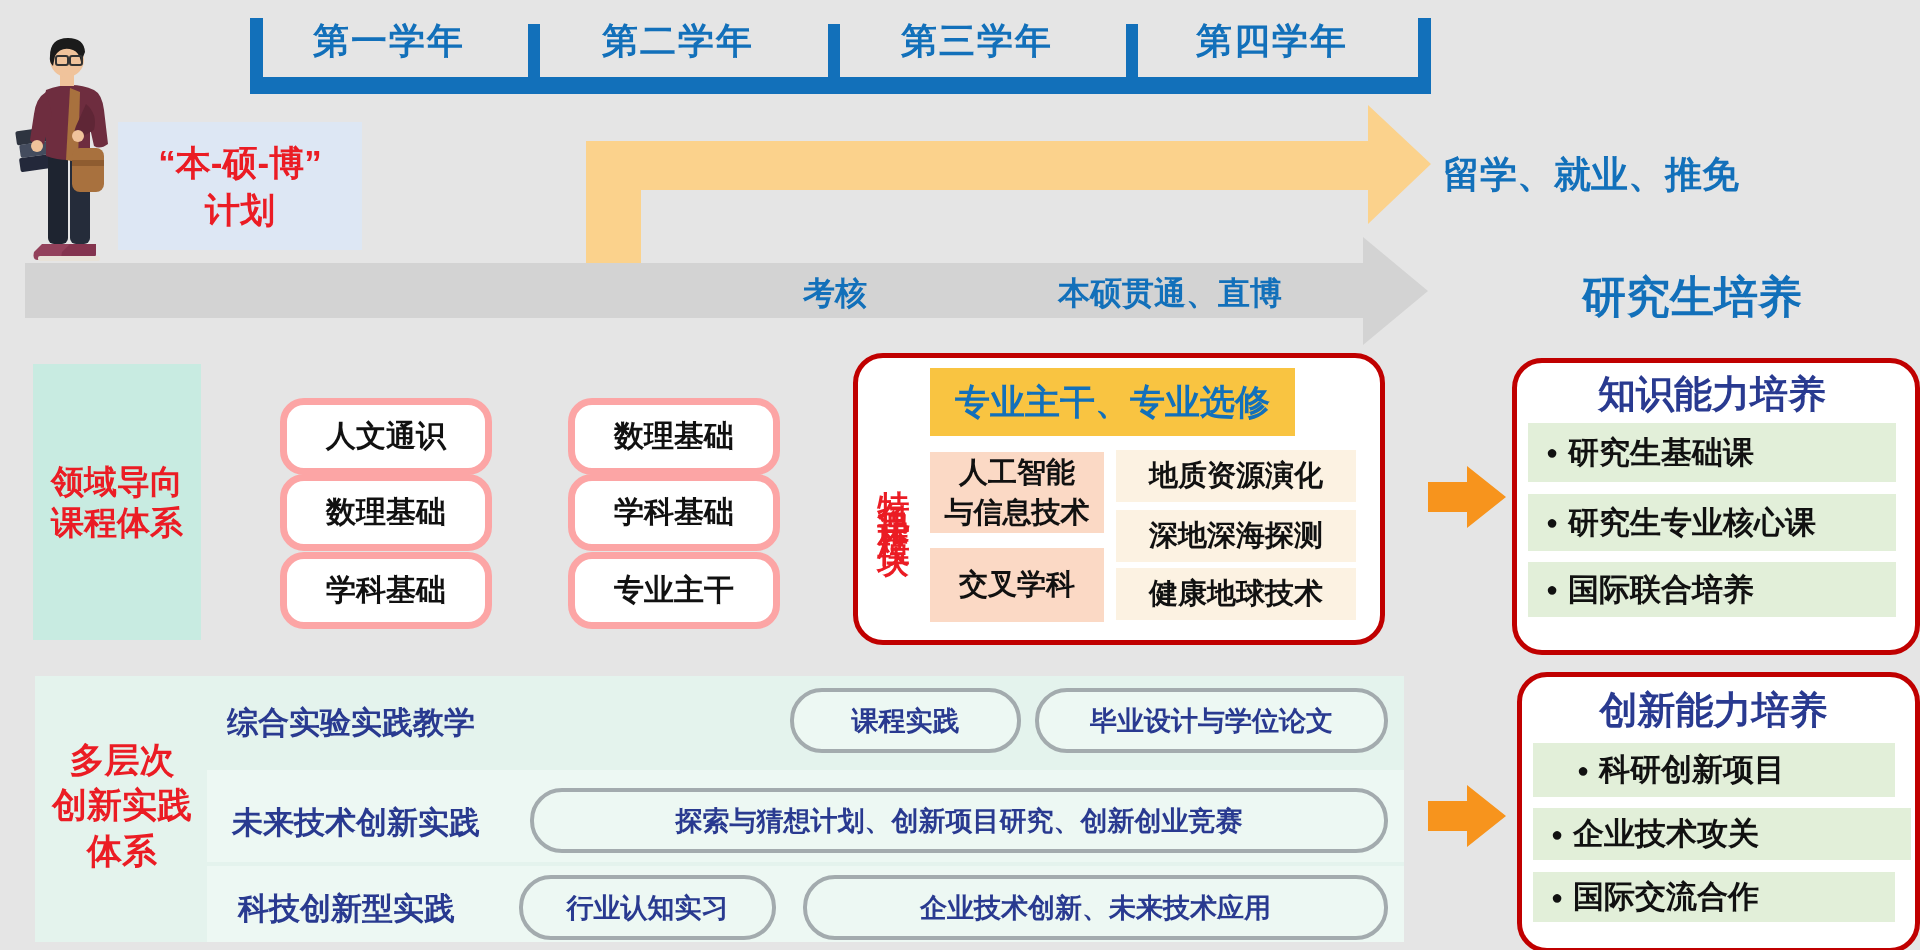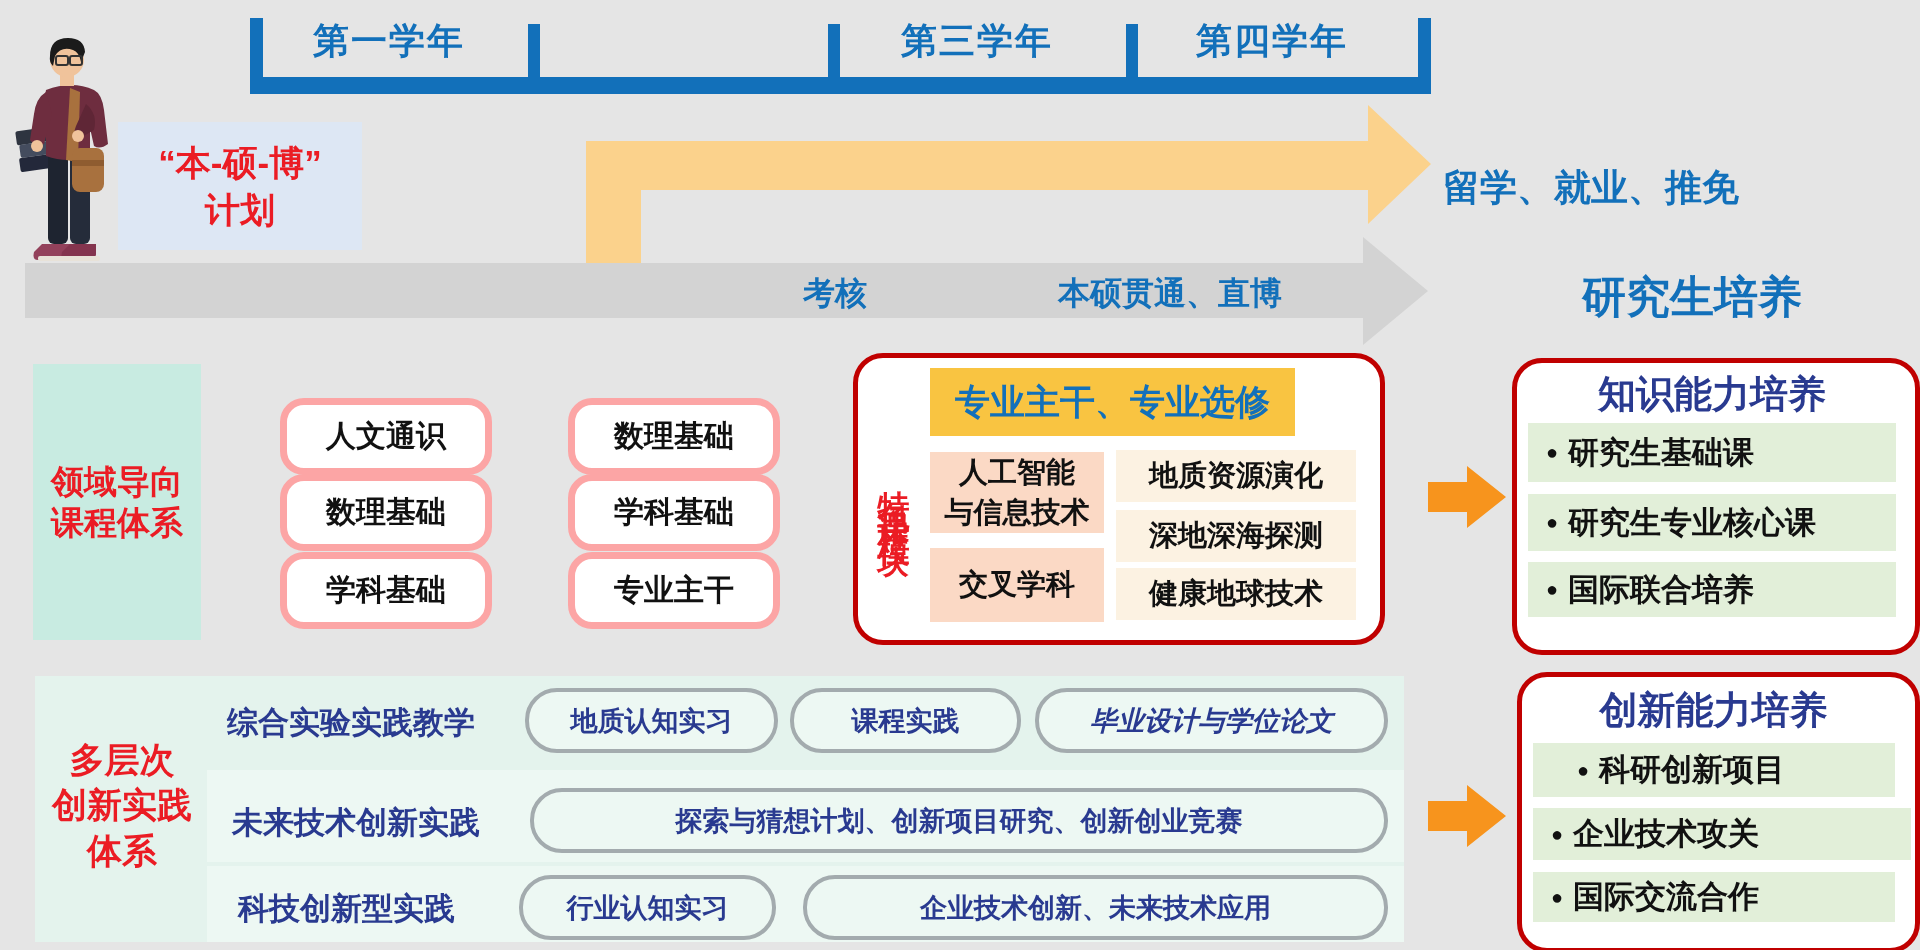--- a/index.html
+++ b/index.html
@@ -47,20 +47,21 @@
 
 <div id="canvas">
 
   <div class="abs tl-bar" style="left:250px;top:77px;width:1181px;height:17px;"></div>
   <div class="abs tl-tick" style="left:250px;top:18px;width:13px;height:76px;"></div>
   <div class="abs tl-tick" style="left:528px;top:24px;width:12px;height:58px;"></div>
   <div class="abs tl-tick" style="left:828px;top:24px;width:12px;height:58px;"></div>
   <div class="abs tl-tick" style="left:1126px;top:24px;width:12px;height:58px;"></div>
   <div class="abs tl-tick" style="left:1418px;top:18px;width:13px;height:76px;"></div>
   <div class="abs ctr year" style="left:309px;top:18px;width:160px;height:46px;">第一学年</div>
+  <div class="abs ctr year" style="left:598px;top:18px;width:160px;height:46px;">第二学年</div>
   <div class="abs ctr year" style="left:897px;top:18px;width:160px;height:46px;">第三学年</div>
   <div class="abs ctr year" style="left:1192px;top:18px;width:160px;height:46px;">第四学年</div>
 
   <svg class="abs" style="left:12px;top:30px;" width="120" height="238" viewBox="0 0 120 238">
 
     <g transform="rotate(-8 30 120)">
       <rect x="6" y="98" width="44" height="14" rx="2" fill="#2E3440"></rect>
       <rect x="8" y="112" width="44" height="13" rx="2" fill="#444C5E"></rect>
       <rect x="6" y="125" width="46" height="14" rx="2" fill="#23283A"></rect>
     </g>
@@ -94,21 +95,21 @@
   </svg>
 
   <div class="abs ctr plan-box" style="left:118px;top:122px;width:244px;height:128px;">
     <div>“本-硕-博”</div>
     <div>计划</div>
   </div>
 
   <svg class="abs" style="left:586px;top:105px;" width="846" height="159" viewBox="0 0 846 159">
     <polygon points="0,158 0,36 782,36 782,0 845,59 782,119 782,85 55,85 55,158" fill="#FBD28C"></polygon>
   </svg>
-  <div class="abs bluetxt" style="left:1443px;top:163px;font-size:37px;text-align:center;">留学、就业、推免</div>
+  <div class="abs bluetxt" style="left:1443px;top:150px;font-size:37px;text-align:center;">留学、就业、推免</div>
 
   <svg class="abs" style="left:25px;top:237px;" width="1404" height="109" viewBox="0 0 1404 109">
     <polygon points="0,26 1338,26 1338,0 1403,54 1338,108 1338,81 0,81" fill="#D3D3D3"></polygon>
   </svg>
   <div class="abs ctr bluetxt" style="left:770px;top:272px;width:130px;font-size:32px;">考核</div>
   <div class="abs ctr bluetxt" style="left:1020px;top:272px;width:300px;font-size:32px;">本硕贯通、直博</div>
   <div class="abs bluetxt" style="left:1582px;top:268px;font-size:44px;">研究生培养</div>
 
   <div class="abs ctr teal-box" style="left:33px;top:364px;width:168px;height:276px;">
     <div>领域导向</div>
@@ -148,23 +149,22 @@
   <div class="abs mintrow" style="left:207px;top:770px;width:1197px;height:92px;"></div>
   <div class="abs mintrow" style="left:207px;top:866px;width:1197px;height:76px;"></div>
 
   <div class="abs ctr pr-title" style="left:40px;top:730px;width:164px;height:150px;">
     <div>多层次</div>
     <div>创新实践</div>
     <div>体系</div>
   </div>
 
   <div class="abs rowlabel" style="left:227px;top:702px;">综合实验实践教学</div>
-  <div class="abs ctr gpill" style="left:525px;top:688px;width:245px;height:57px;">地质认知实习</div>
   <div class="abs ctr gpill" style="left:790px;top:688px;width:223px;height:57px;">课程实践</div>
-  <div class="abs ctr gpill" style="left:1035px;top:688px;width:345px;height:57px;font-style:italic;">毕业设计与学位论文</div>
+  <div class="abs ctr gpill" style="left:1035px;top:688px;width:345px;height:57px;">毕业设计与学位论文</div>
 
   <div class="abs rowlabel" style="left:232px;top:802px;">未来技术创新实践</div>
   <div class="abs rowlabel" style="left:238px;top:888px;">科技创新型实践</div>
 
   <div class="abs ctr gpill" style="left:530px;top:788px;width:850px;height:57px;">探索与猜想计划、创新项目研究、创新创业竞赛</div>
   <div class="abs ctr gpill" style="left:519px;top:875px;width:249px;height:57px;">行业认知实习</div>
   <div class="abs ctr gpill" style="left:803px;top:875px;width:577px;height:57px;">企业技术创新、未来技术应用</div>
 
   <svg class="abs" style="left:1428px;top:785px;" width="78" height="62" viewBox="0 0 78 62">
     <polygon points="0,16 39,16 39,0 78,31 39,62 39,46 0,46" fill="#F7941D"></polygon>

